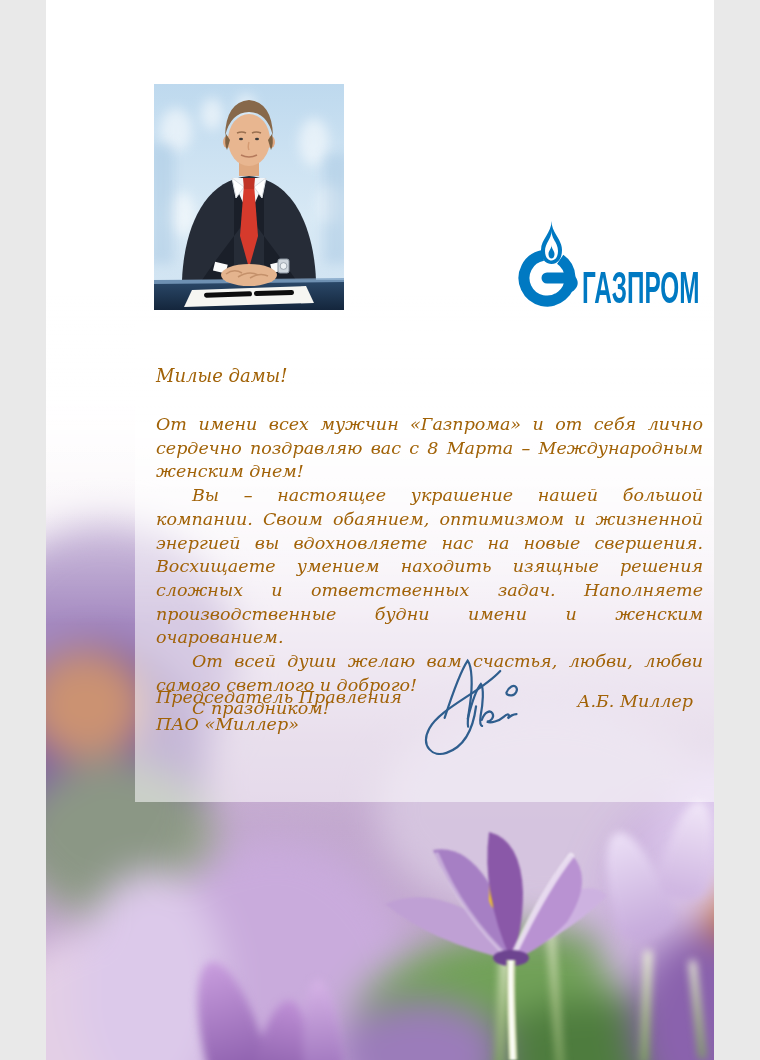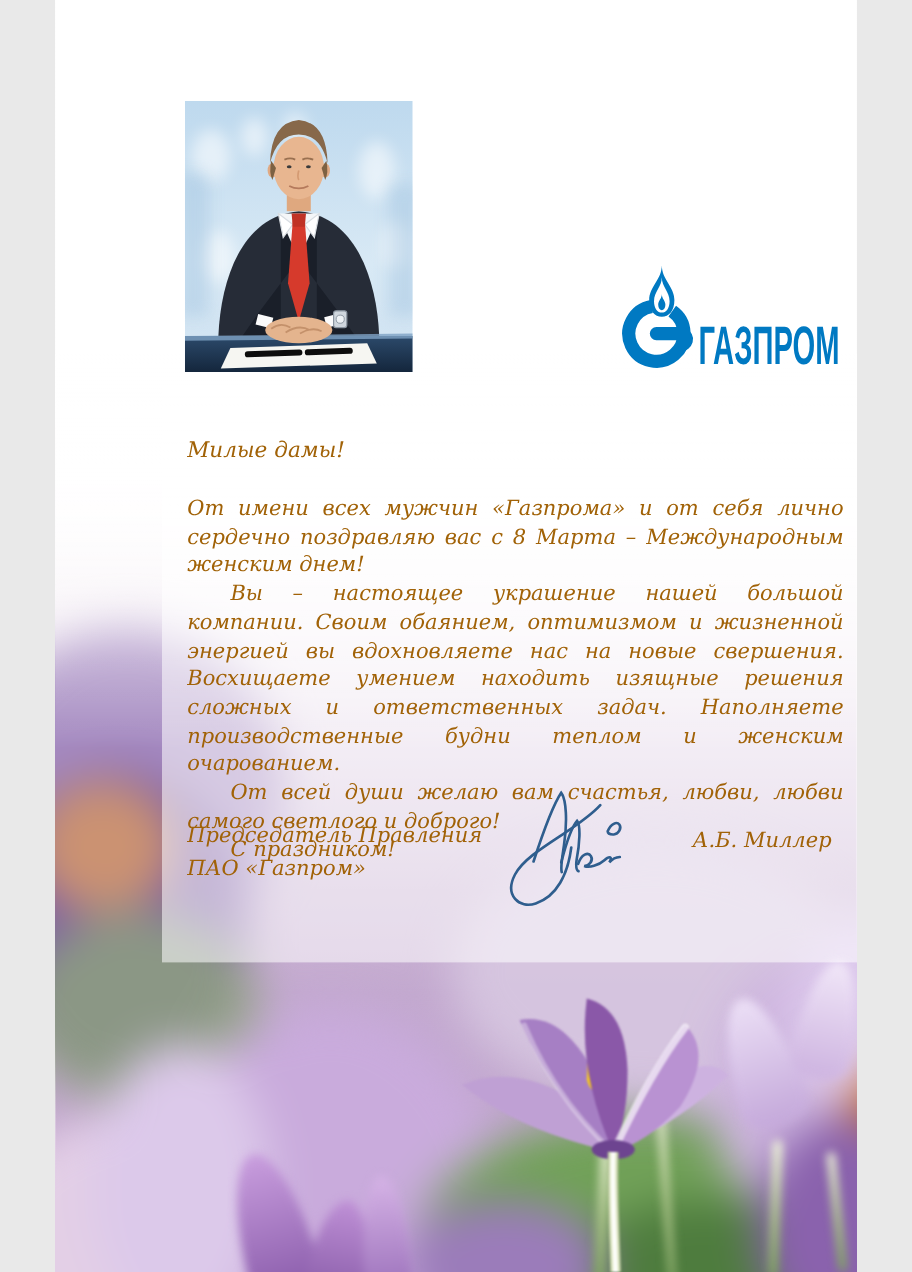--- a/index.html
+++ b/index.html
@@ -201,29 +201,29 @@
       <path d="M35.5,12 C35.5,20 29,24 29,32 C29,38 32,41.5 35.5,41.5 C39,41.5 42,38 42,32 C42,24 35.5,20 35.5,12 Z" fill="#ffffff"></path>
       <path d="M35.5,26 C35.5,30 32.5,31.5 32.5,35 C32.5,38 34,39.5 35.5,39.5 C37,39.5 38.5,38 38.5,35 C38.5,31.5 35.5,30 35.5,26 Z" fill="#0079c2"></path>
     </svg>
     <span class="wordmark">ГАЗПРОМ</span>
   </div>
 
   <p class="salutation ink">Милые дамы!</p>
 
   <div class="body-text ink">
       <p>От имени всех мужчин «Газпрома» и от себя лично сердечно поздравляю вас с 8 Марта – Международным женским днем!</p>
-      <p>Вы – настоящее украшение нашей большой компании. Своим обаянием, оптимизмом и жизненной энергией вы вдохновляете нас на новые свершения. Восхищаете умением находить изящные решения сложных и ответственных задач. Наполняете производственные будни теплом и женским очарованием.</p>
+      <p>Вы – настоящее украшение нашей большой компании. Своим обаянием, оптимизмом и жизненной энергией вы вдохновляете нас на новые свершения. Восхищаете умением находить изящные решения сложных и ответственных задач. Наполняете производственные будни имени и женским очарованием.</p>
       <p>От всей души желаю вам счастья, любви, любви самого светлого и доброго!</p>
       <p>С праздником!</p>
     </div>
 
   <div class="closing ink">
     <div class="role">
       <div>Председатель Правления</div>
-      <div>ПАО «Газпром»</div>
+      <div>ПАО «Миллер»</div>
     </div>
     <div class="name">А.Б. Миллер</div>
     <svg class="signature" width="150" height="110" viewBox="0 0 150 110">
       <g fill="none" stroke="#2f5e8e" stroke-width="2.2" stroke-linecap="round" transform="rotate(-3 75 55)">
         <path d="M96,22 C76,42 34,56 22,76 C12,93 24,105 38,101 C56,96 66,78 70,56"></path>
         <path d="M38,66 C48,40 58,18 64,10 C68,16 68,34 64,54 C62,64 60,72 61,76"></path>
         <path d="M61,68 C66,52 72,38 76,34 C79,38 77,54 74,66 C73,71 73,75 75,76"></path>
         <path d="M75,70 C78,62 84,60 86,64 C88,68 84,72 80,72 C84,74 92,72 97,68 C102,64 104,66 101,70 C103,68 107,66 110,66"></path>
         <path d="M101,44 C104,38 109,36 111,39 C113,42 110,47 106,47 C103,47 101,46 101,44 Z"></path>
       </g>

